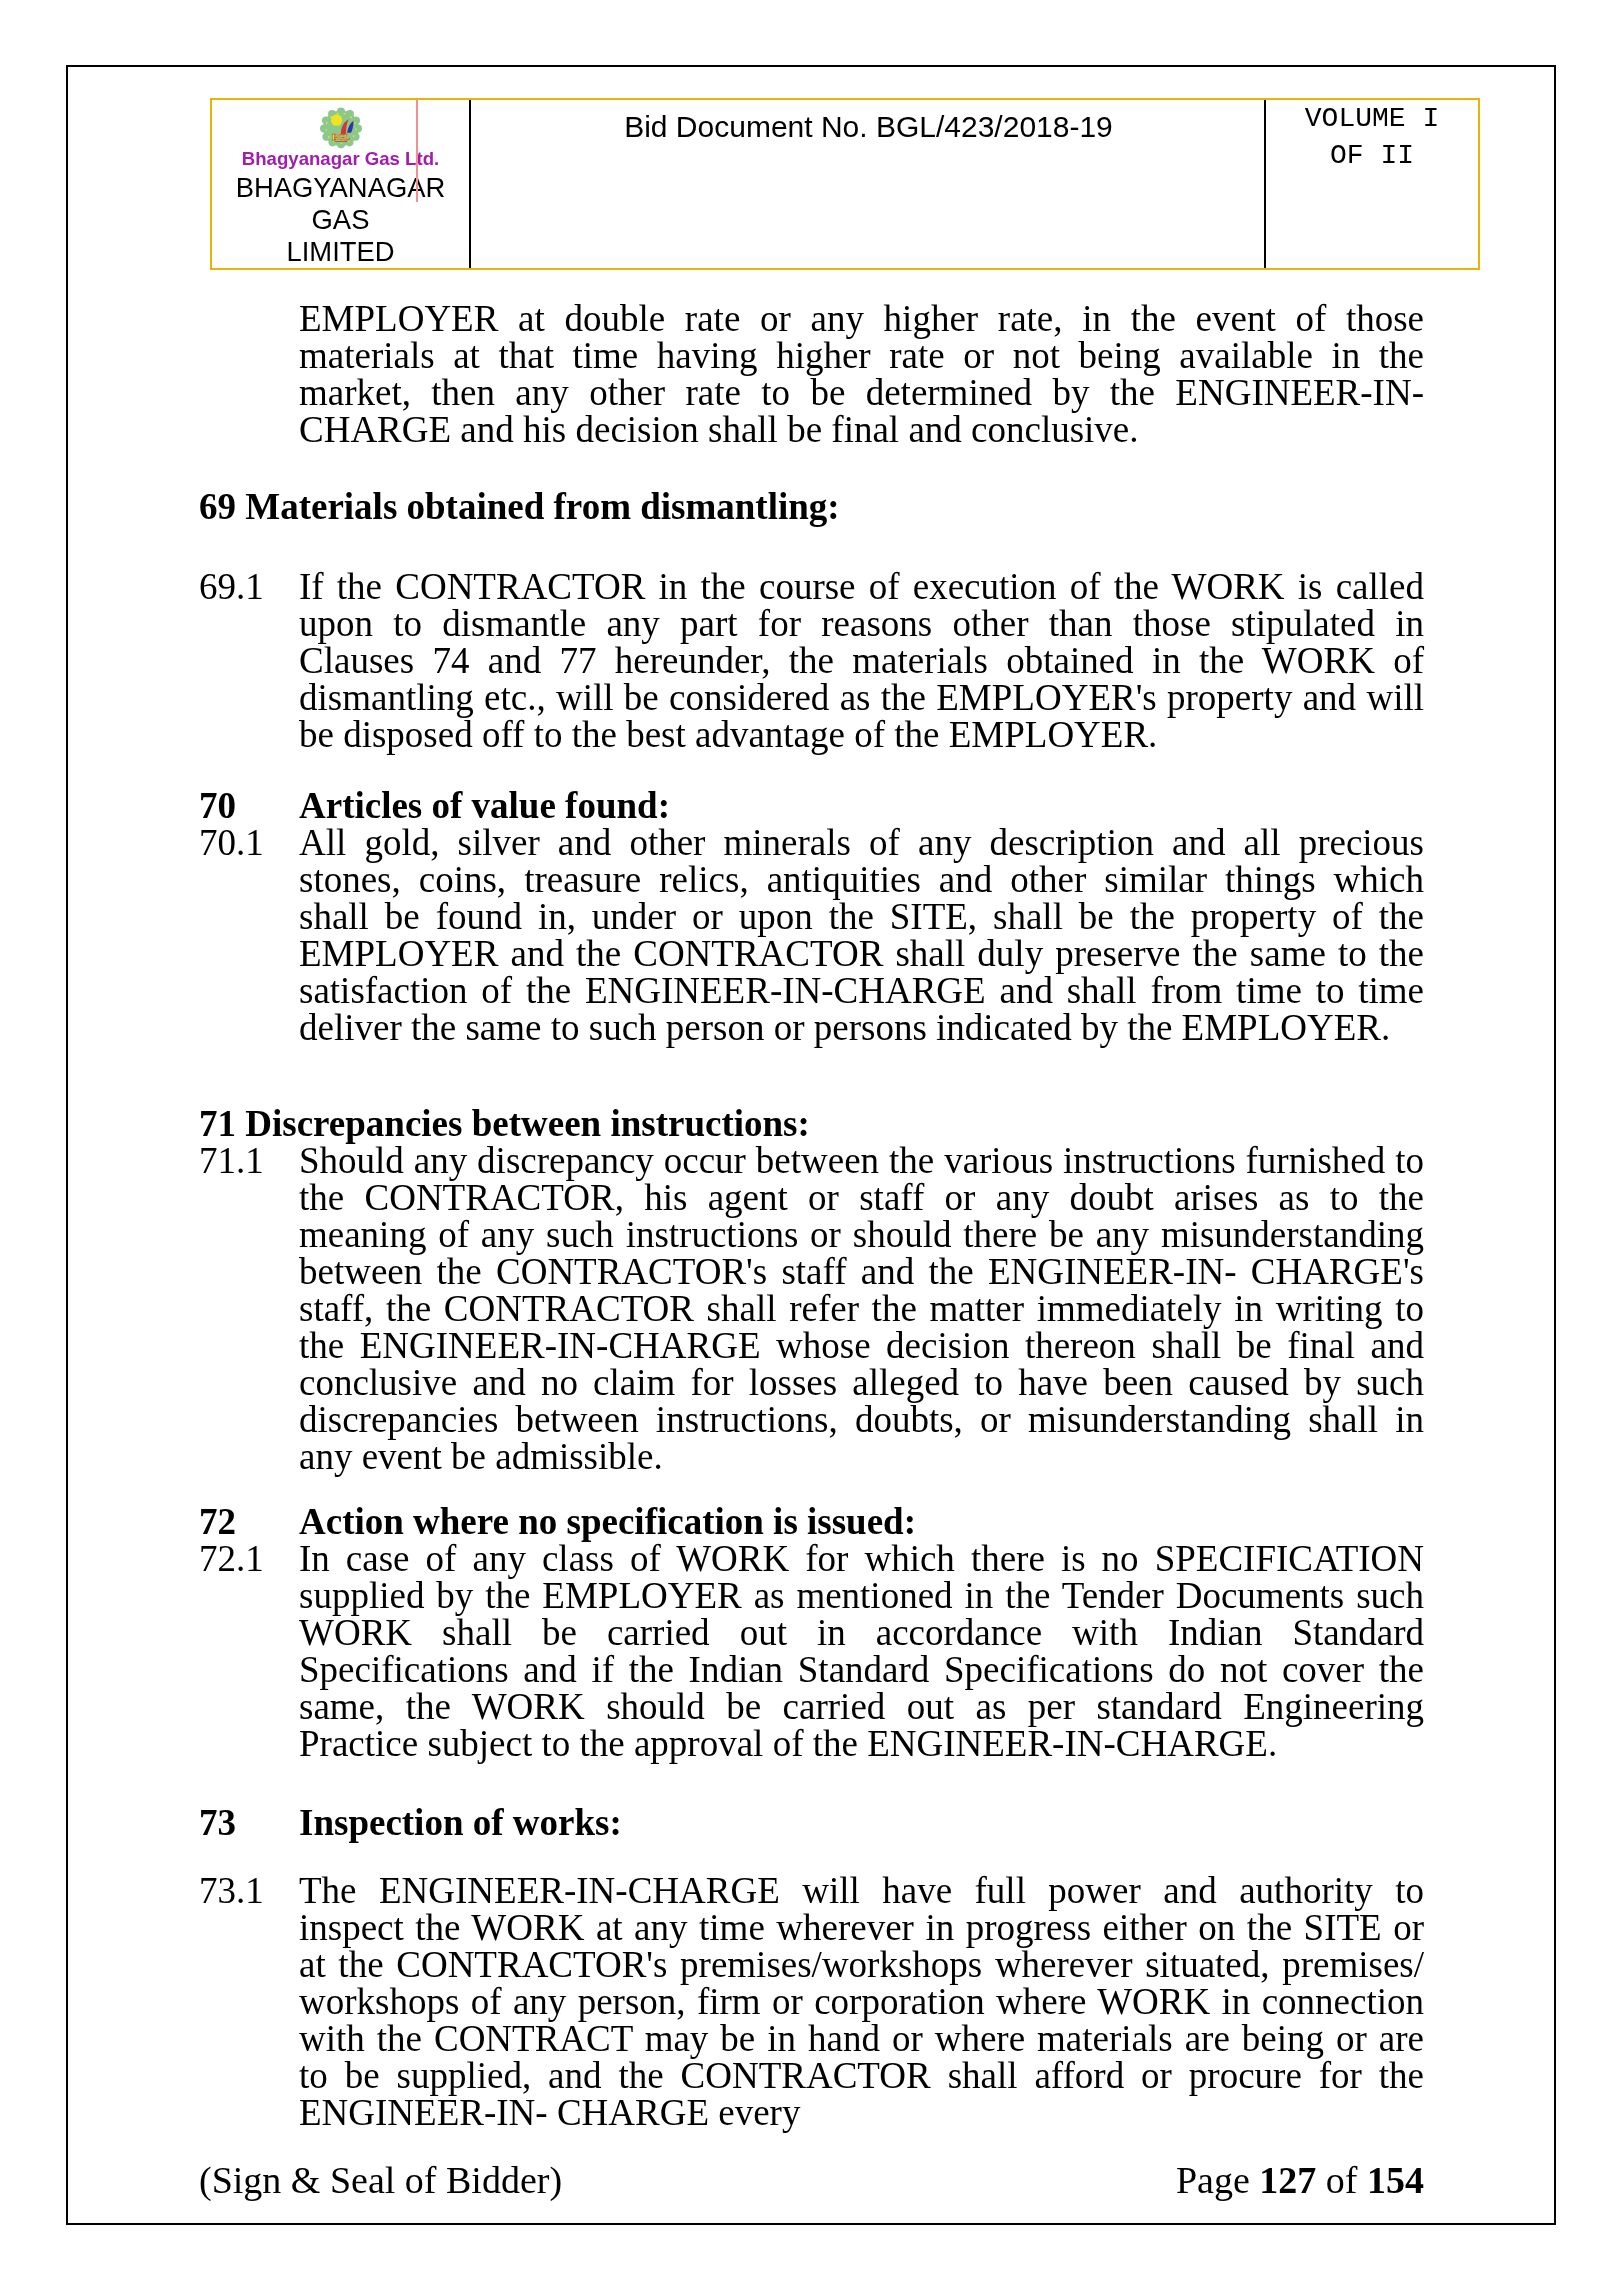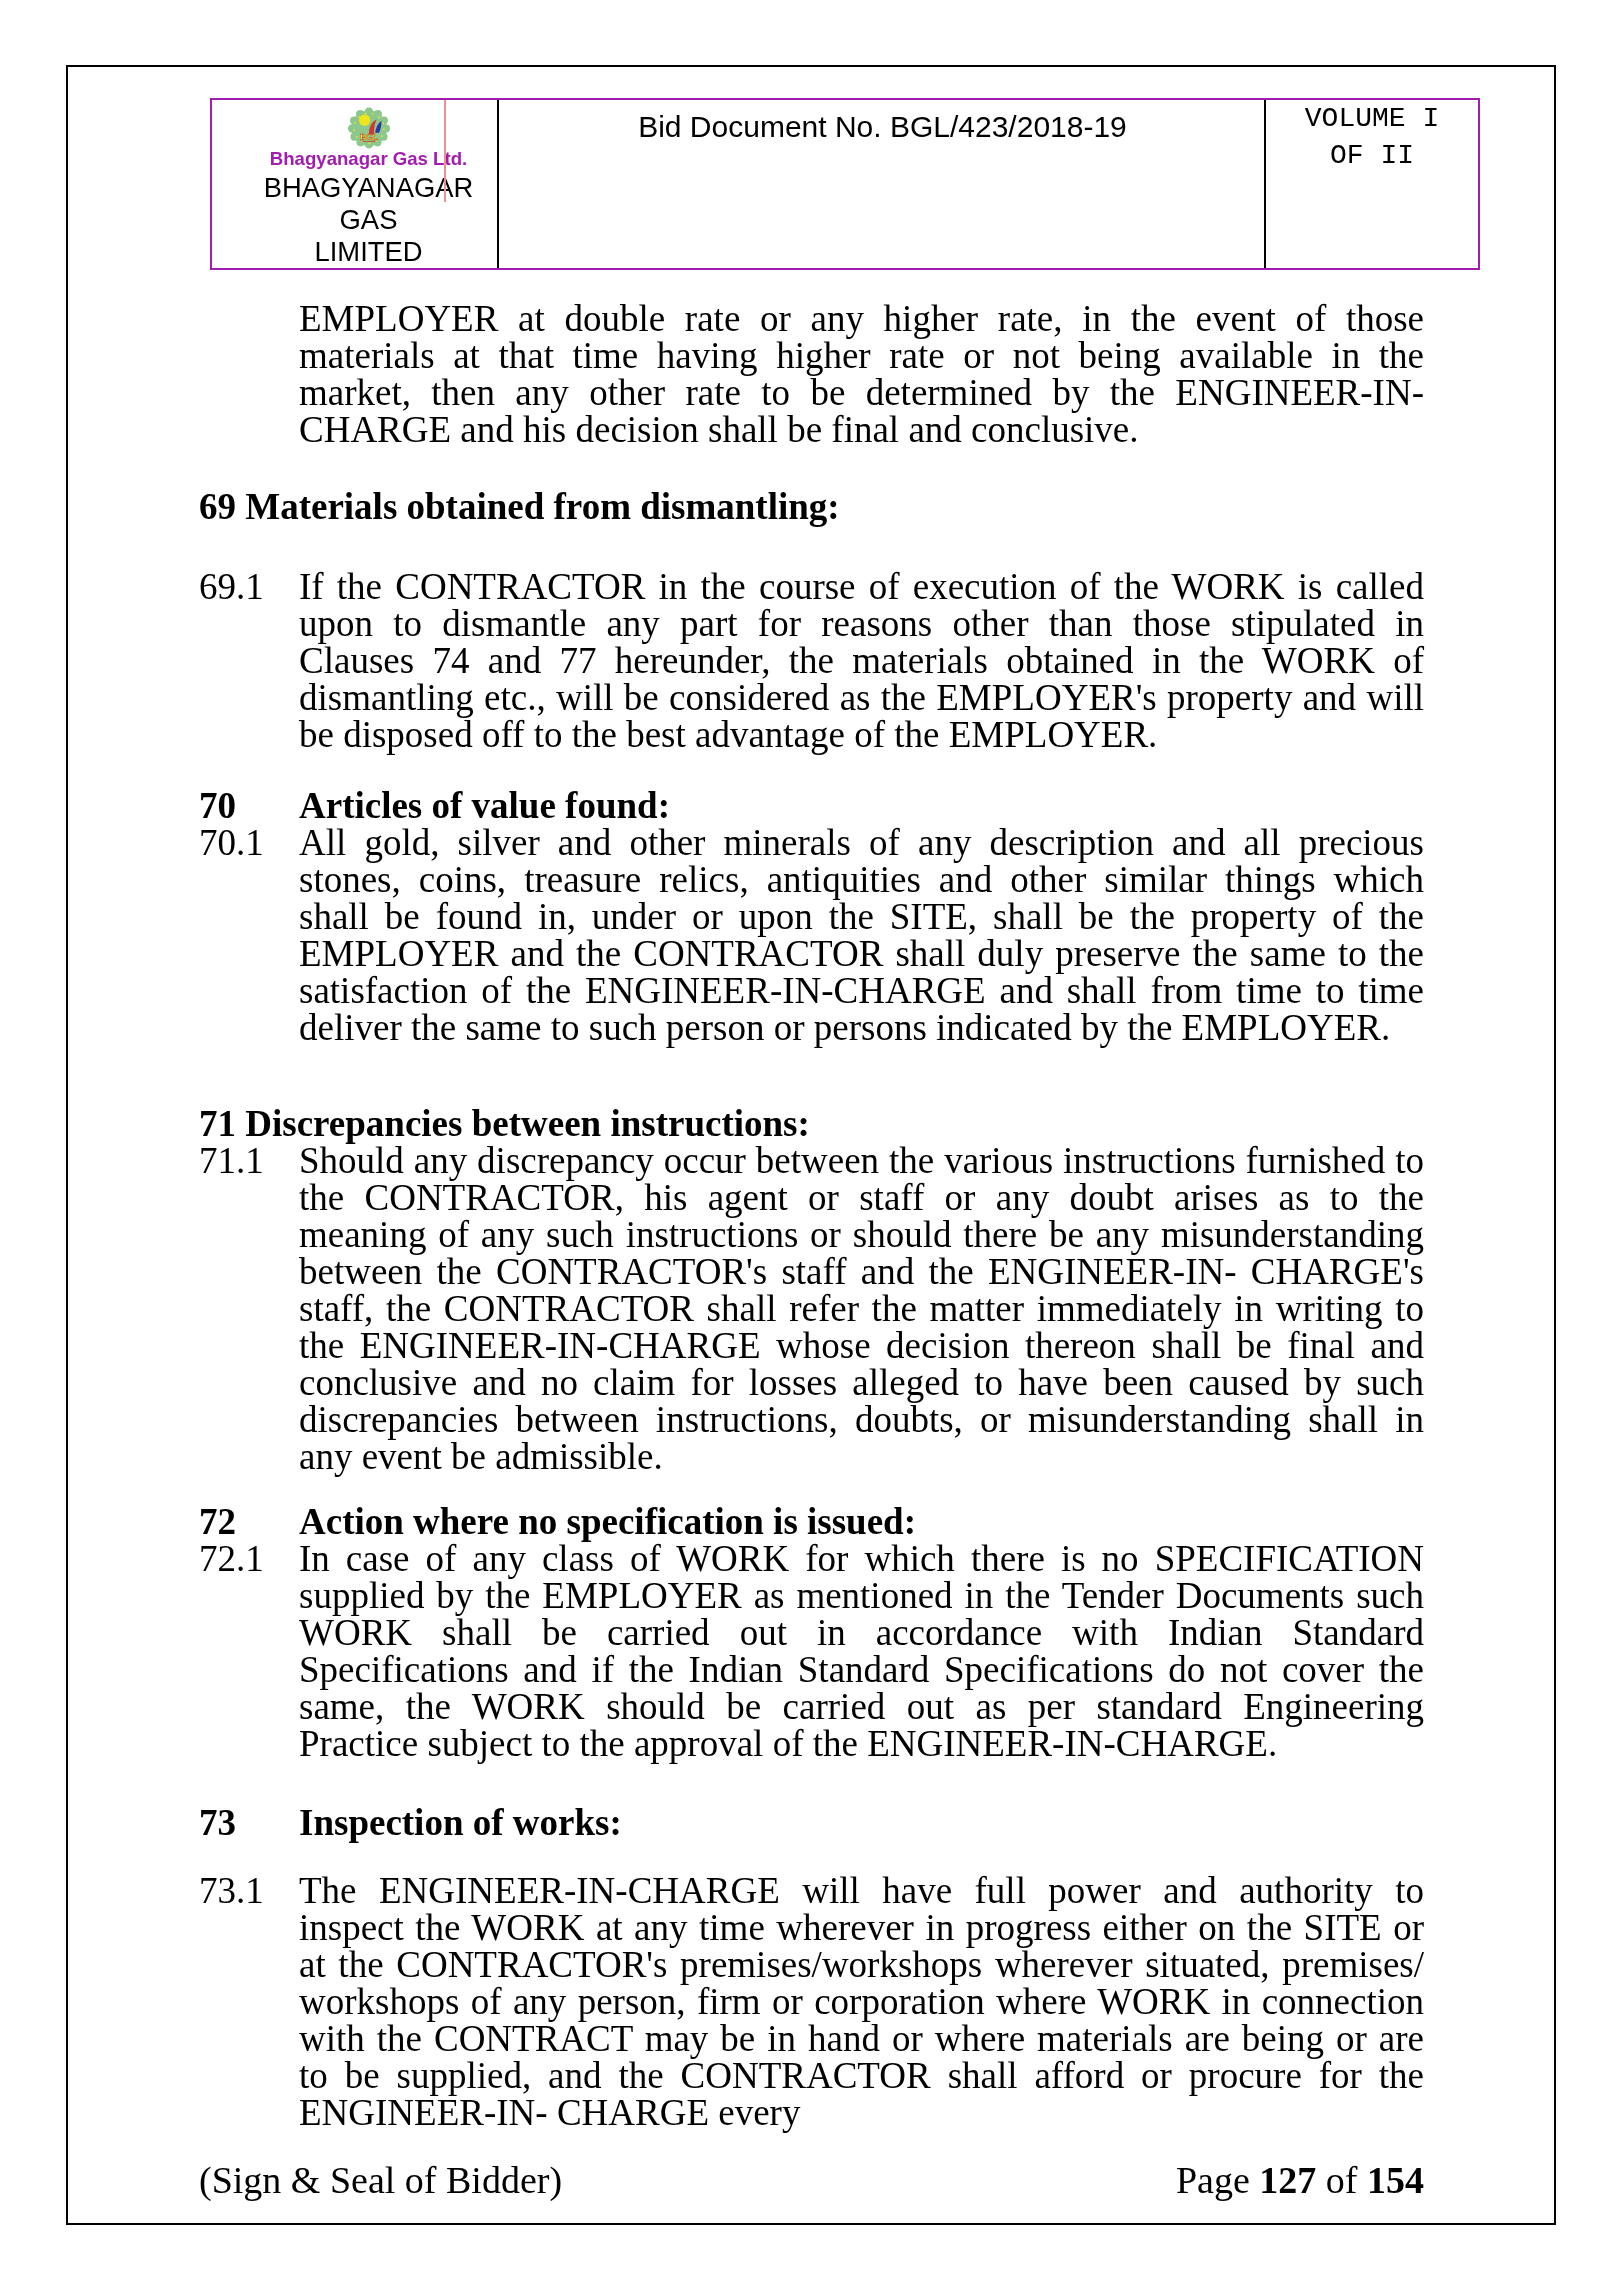--- a/index.html
+++ b/index.html
@@ -8,21 +8,21 @@
     width:1621px; height:2292px; position:relative;
     font-family:"Liberation Serif", serif; color:#000;
   }
   .frame {
     position:absolute; left:66px; top:65px; width:1490px; height:2160px;
     border:2px solid #000; background:#fff;
   }
   
   .header-table {
     position:absolute; left:210px; top:98px; width:1270px; height:172px;
-    border:2px solid #a21caf; display:flex;padding-left:28px;
+    border:2px solid #eab308; display:flex;
   }
   .logo-cell {
     width:259px; border-right:2px solid #000; position:relative;
     display:flex; flex-direction:column; align-items:center; padding-top:5.9px;
     font-family:"Liberation Sans", sans-serif;
   }
   .logo-redline { position:absolute; left:204px; top:0; width:2px; height:102px; background:#f09090; }
   .logo-caption { font-size:18.6px; color:#a21caf; font-weight:bold; line-height:21.6px; margin-top:-2px; }
   .company-name { font-size:27.4px; line-height:32px; text-align:center; color:#000; margin-top:2.9px; }
   .title-cell {

